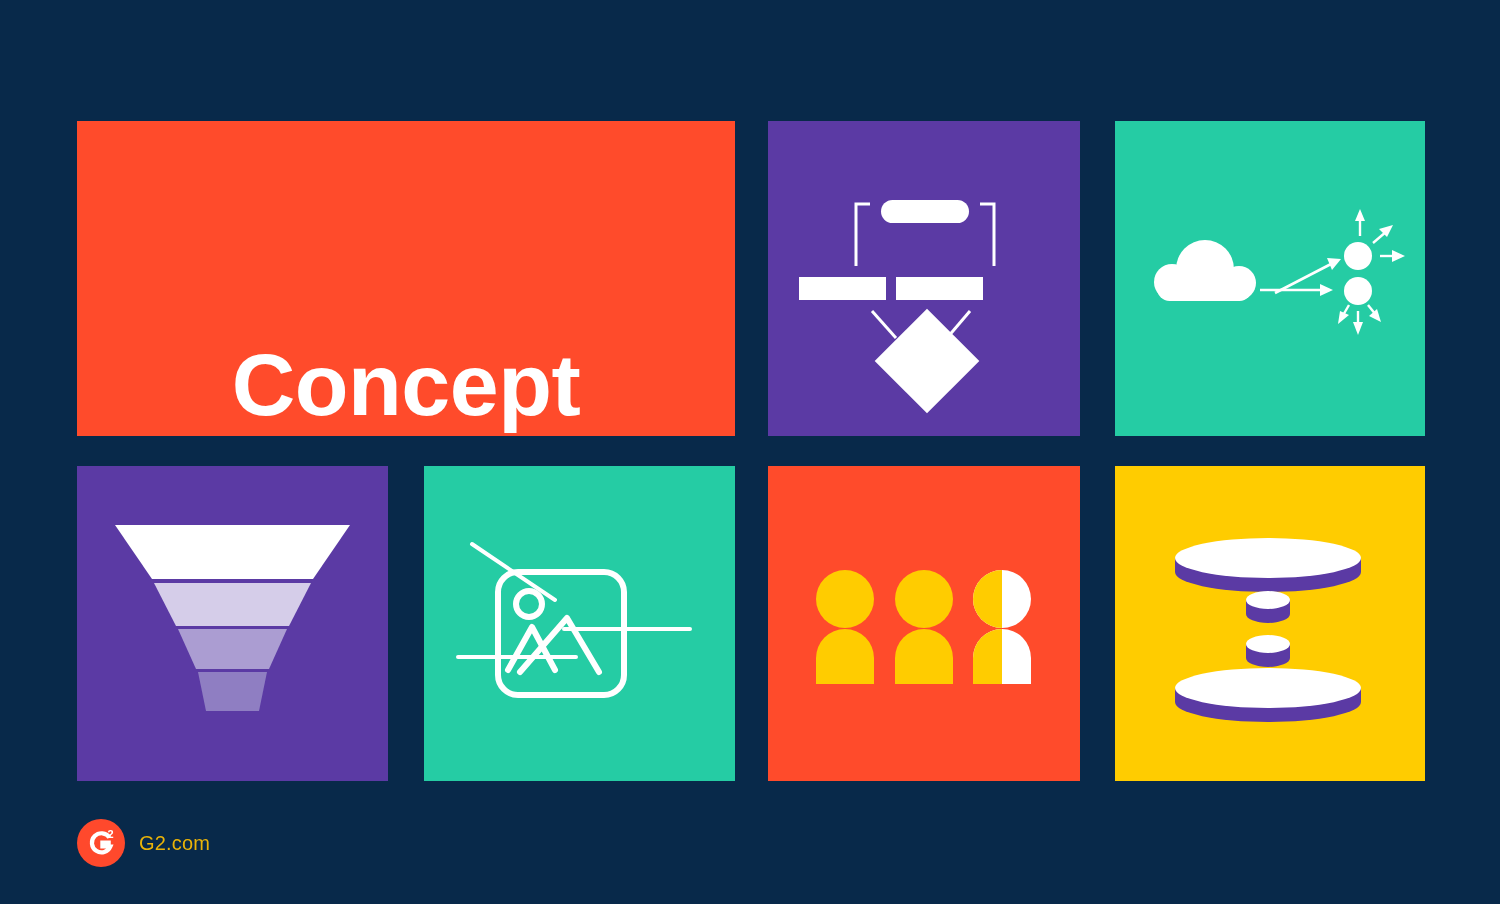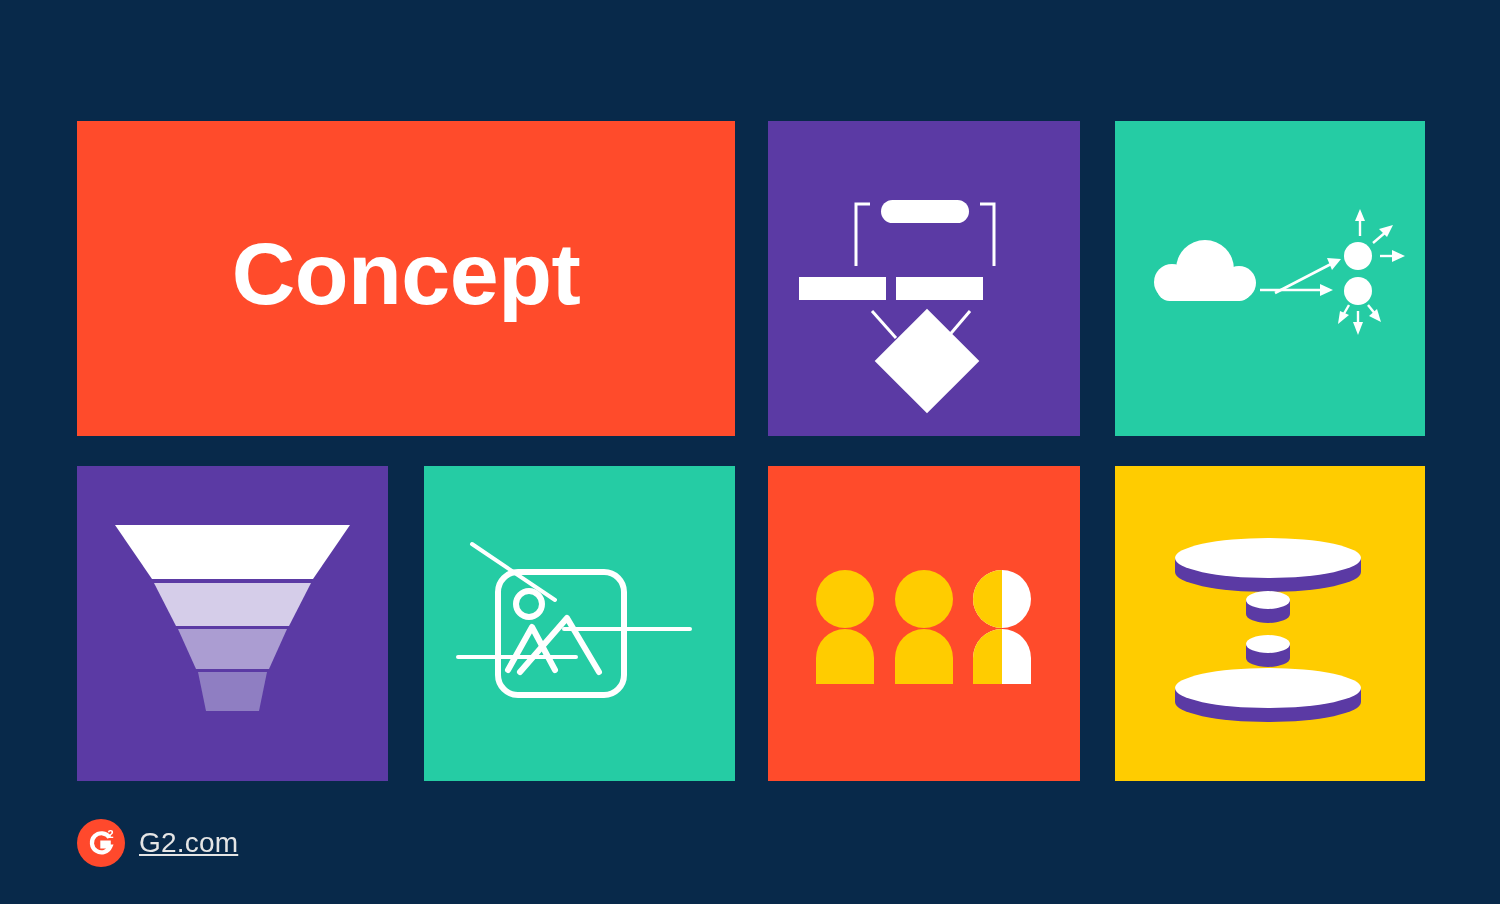--- a/index.html
+++ b/index.html
@@ -33,21 +33,21 @@
   #tile-funnel      { left: 77px;   top: 466px; width: 311px;  height: 315px; }
   #tile-picture     { left: 424px;  top: 466px; width: 311px;  height: 315px; }
   #tile-people      { left: 768px;  top: 466px; width: 312px;  height: 315px; }
   #tile-cylinders   { left: 1115px; top: 466px; width: 310px;  height: 315px; }
 
   
   .title-card {
     display: flex;
     flex-direction: column;
     align-items: center;
-    justify-content: center;
+    justify-content: flex-end;
     height: 100%;
     box-sizing: border-box;
     padding-bottom: 8px;
   }
   .title-main {
     color: #ffffff;
     font-size: 88px;
     font-weight: bold;
     line-height: 0.98;
     letter-spacing: -0.5px;
@@ -75,24 +75,23 @@
     width: 48px;
     height: 48px;
     border-radius: 50%;
     background: #ff492c;
     display: flex;
     align-items: center;
     justify-content: center;
     flex: none;
   }
   .logo-text {
-    color: #e5e5e5;
-    font-size: 28px;
+    color: #eab308;
+    font-size: 20px;
     letter-spacing: 0.2px;
-    text-decoration: underline;
   }
 </style>
 </head>
 <body>
 
 <div class="canvas">
 
   <div class="tile" id="tile-title" style="background:#ff4b2b;">
     <div class="title-card">
       <div class="title-main">Concept</div>

